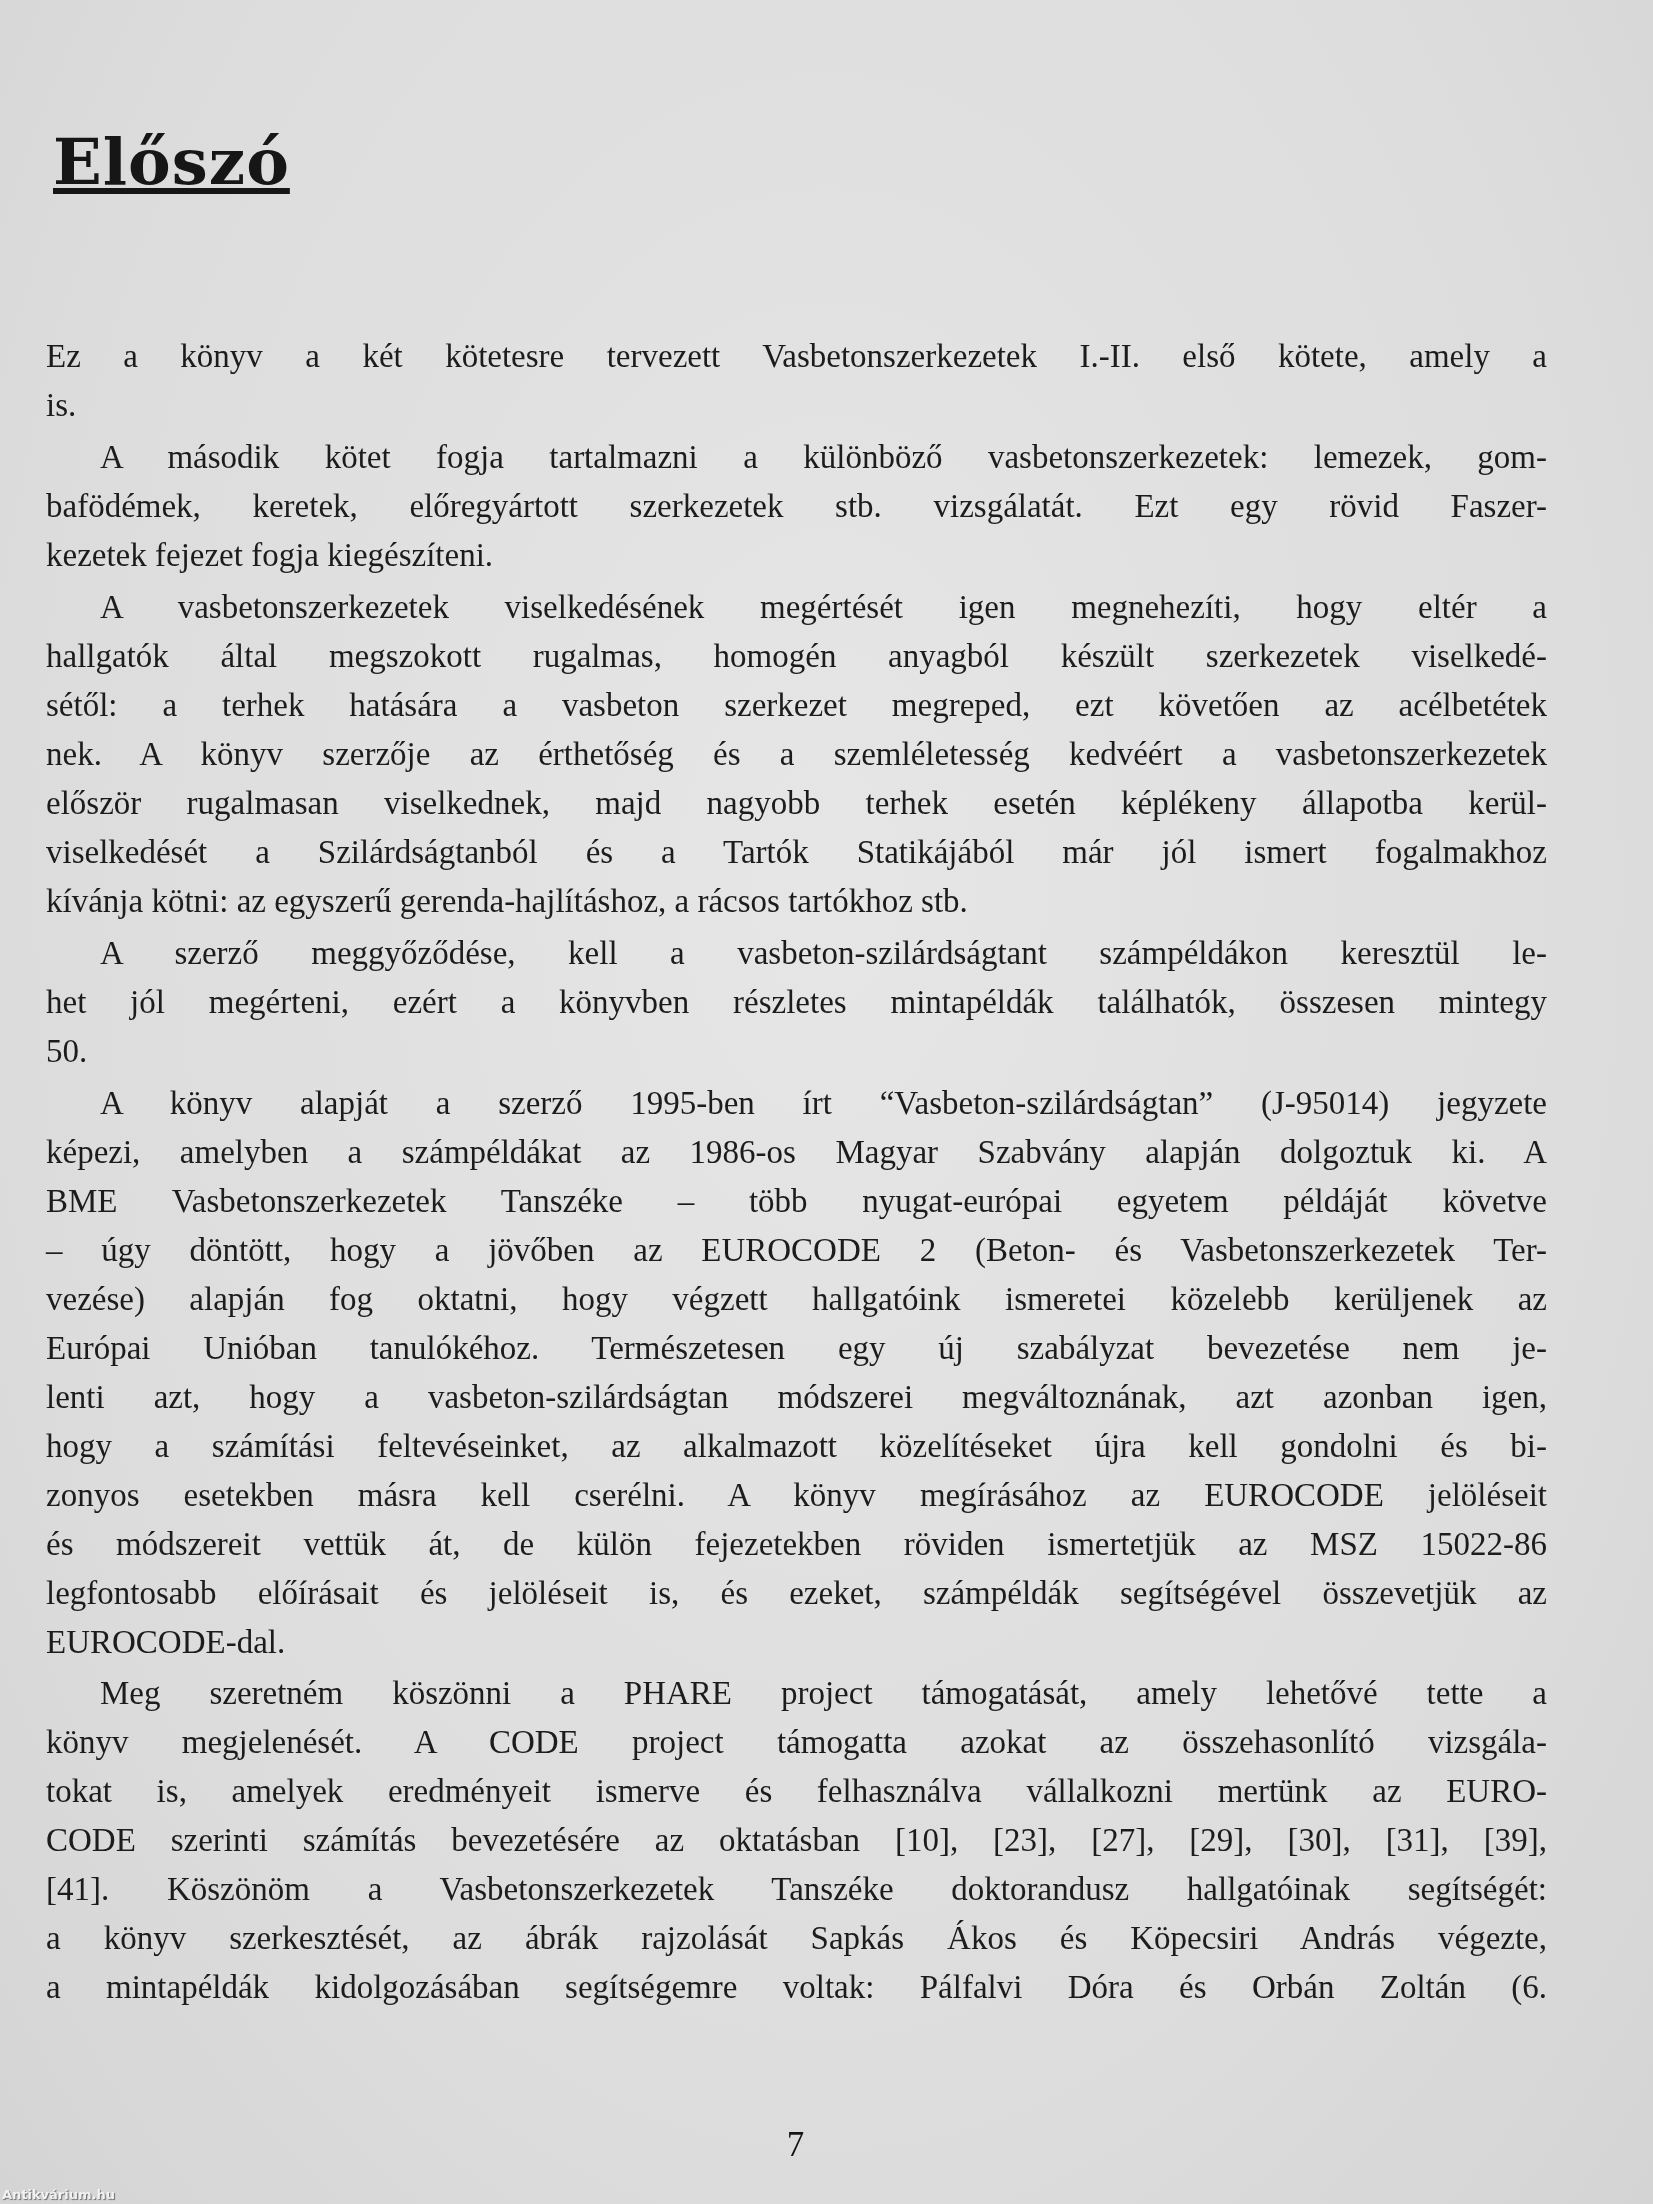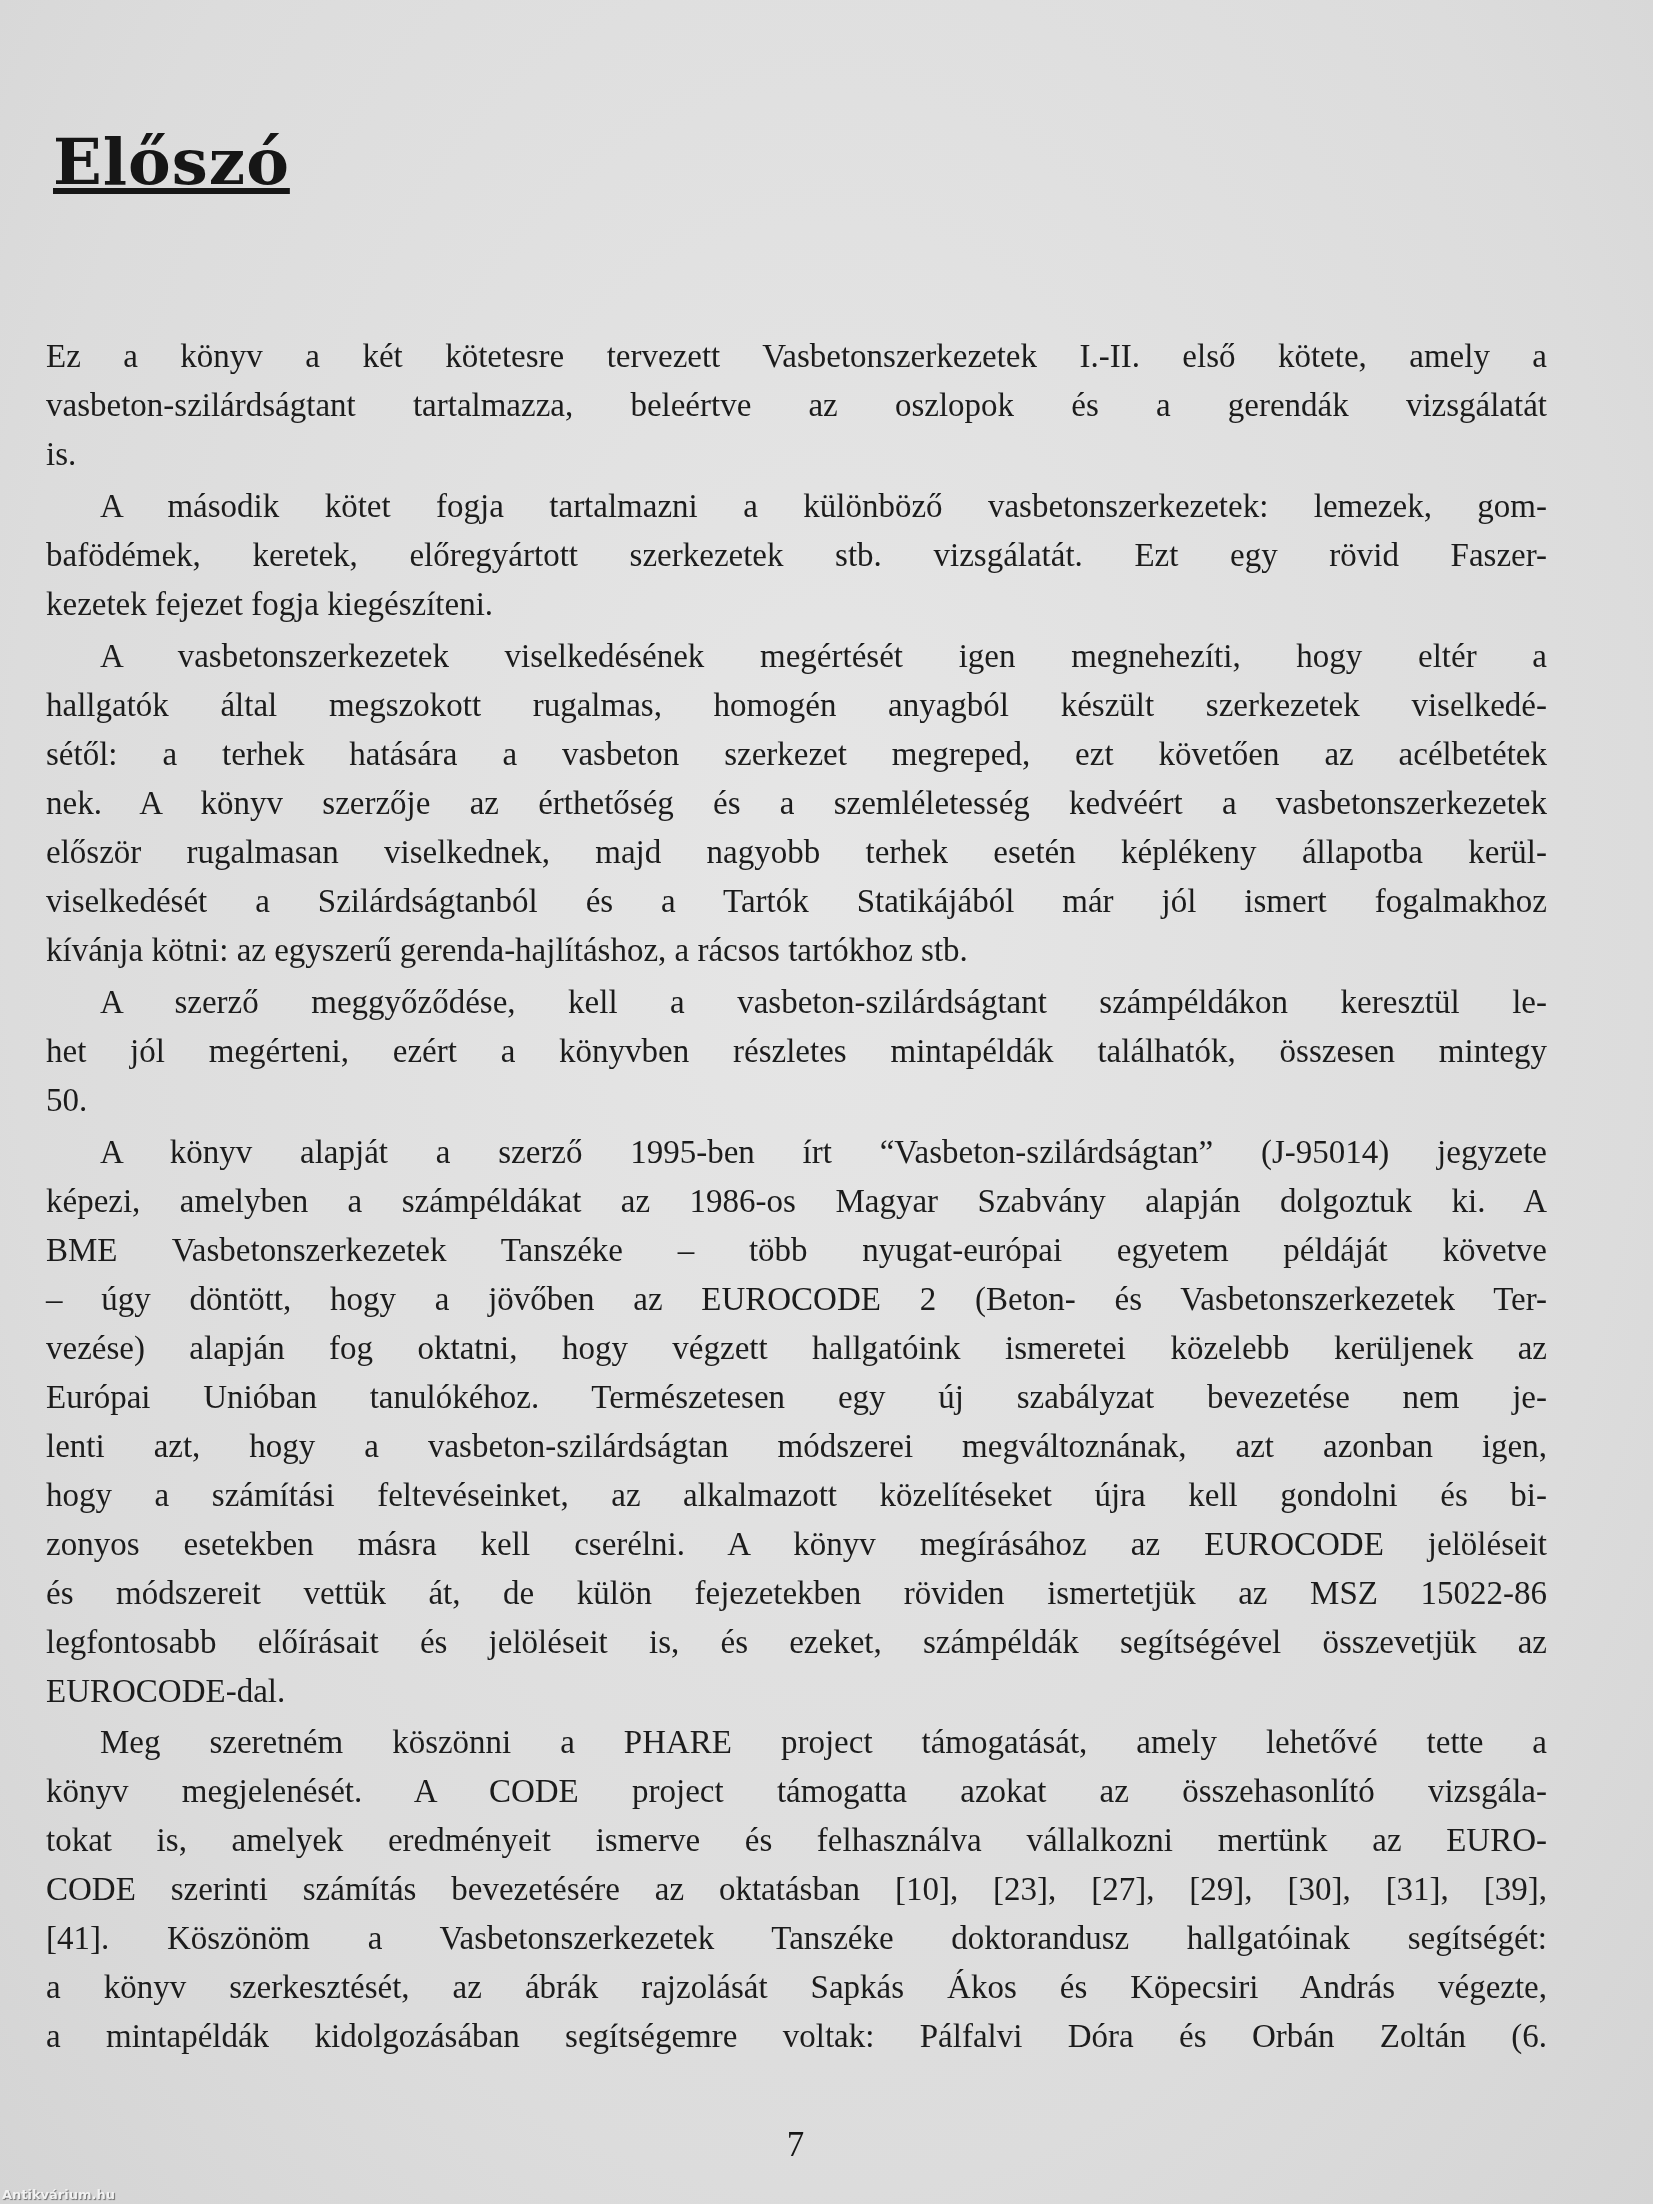--- a/index.html
+++ b/index.html
@@ -83,21 +83,20 @@
 <body>
 
 <div class="page">
 
   <h1 class="title">Előszó</h1>
 
   <div class="body-text">
 
     <div class="paragraph">
       <span class="line">Ez a könyv a két kötetesre tervezett Vasbetonszerkezetek I.-II. első kötete, amely a</span>
-      <span class="line">vasbeton-szilárdságtant tartalmazza, beleértve az oszlopok és a gerendák vizsgálatát</span>
       <span class="line last">is.</span>
     </div>
     <div class="para-gap"></div>
 
     <div class="paragraph">
       <span class="line indent">A második kötet fogja tartalmazni a különböző vasbetonszerkezetek: lemezek, gom-</span>
       <span class="line">bafödémek, keretek, előregyártott szerkezetek stb. vizsgálatát. Ezt egy rövid Faszer-</span>
       <span class="line last">kezetek fejezet fogja kiegészíteni.</span>
     </div>
     <div class="para-gap"></div>

